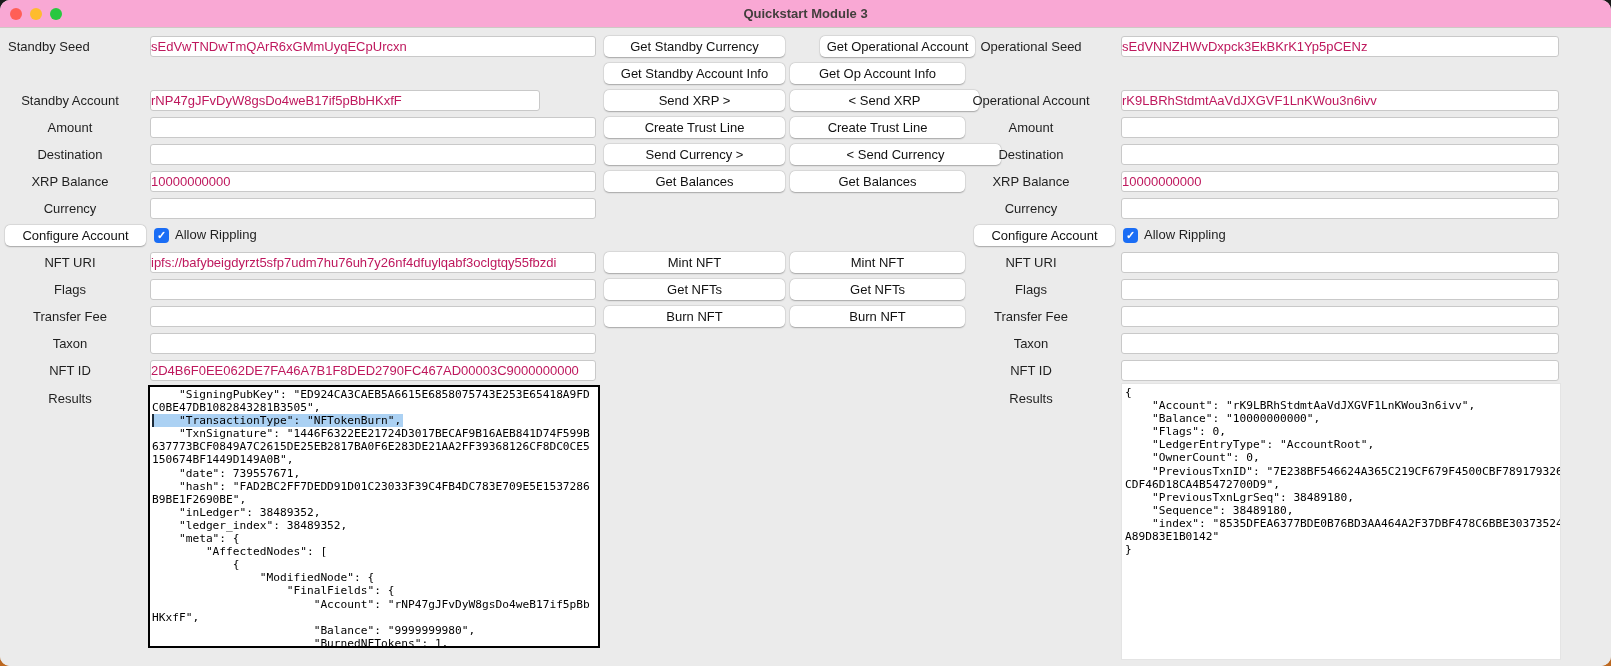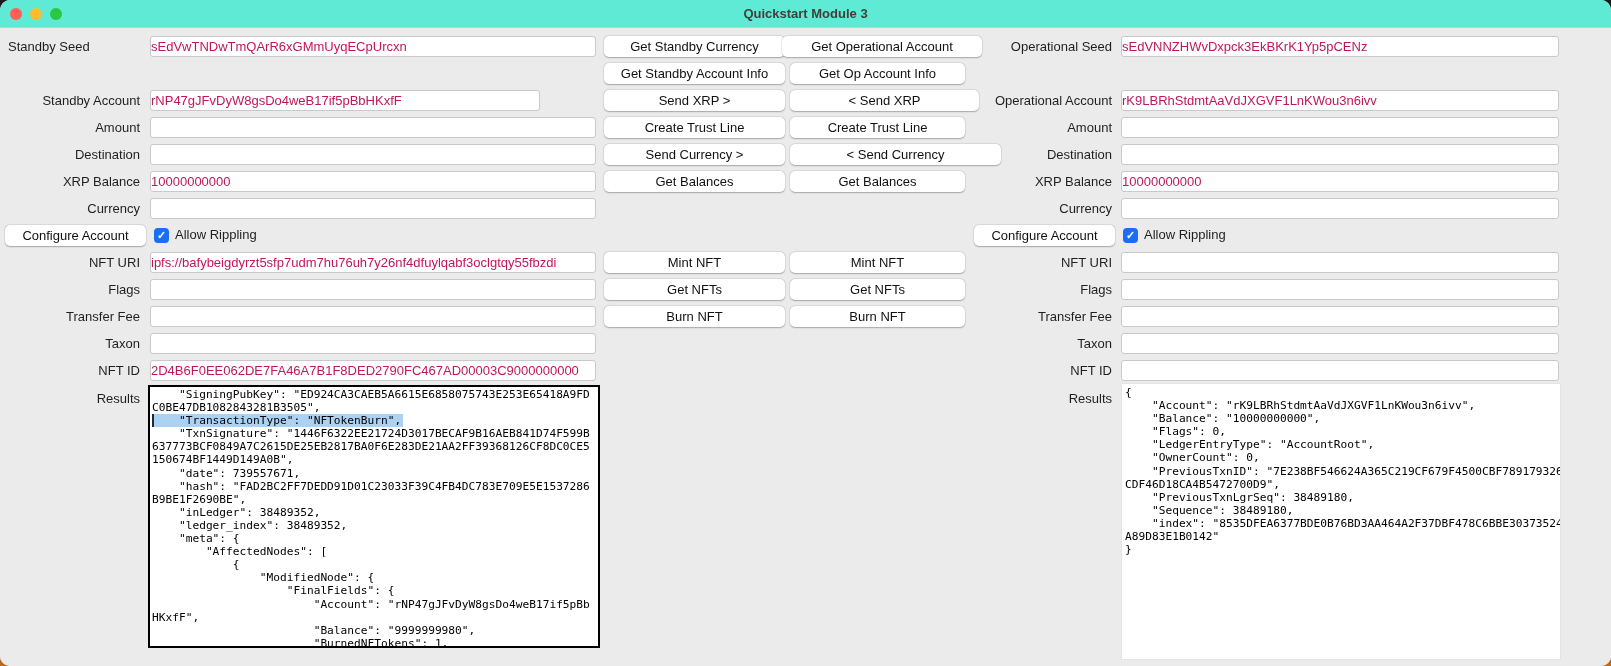--- a/index.html
+++ b/index.html
@@ -8,34 +8,34 @@
     font-family:"Liberation Sans", sans-serif;
     background: linear-gradient(180deg, #1a1a1a 0%, #1c1b1a 60%, #8a4a16 96%, #c06a20 100%);
     overflow:hidden;
   }
   .window {
     position:absolute; left:0; top:0; width:1611px; height:666px;
     border-radius:10px; overflow:hidden; background:#ebebeb;
   }
   .titlebar {
     position:absolute; left:0; top:0; width:100%; height:28px;
-    background:#5eead4; border-bottom:1px solid #cfc8c5;
+    background:#f9a8d4; border-bottom:1px solid #cfc8c5;
     display:flex; align-items:center; justify-content:center;
   }
   .title { font-size:13px; font-weight:bold; color:#423e3c; }
   .lights { position:absolute; left:10px; top:8px; display:flex; gap:8px; }
   .light { width:12px; height:12px; border-radius:50%; }
   .light.red { background:#ff5f57; }
   .light.yellow { background:#febc2e; }
   .light.green { background:#28c840; }
   .content { position:absolute; left:0; top:29px; right:0; bottom:0; background:#ebebeb; }
 
   .lbl {
     position:absolute; height:21px; line-height:21px; font-size:13px; color:#1f1f1f;
-    text-align:right; padding-right:5px; white-space:nowrap;
+    text-align:center; padding-right:5px; white-space:nowrap;
   }
   .lbl-left { text-align:left; padding-left:8px; }
   .entry {
     position:absolute; height:21px; background:#fff;
     border:1px solid #c9c9c9; border-radius:3px;
     font-family:"Liberation Sans", sans-serif; font-size:13px; color:#be185d;
     padding:0 0; outline:none;
   }
   .btn {
     position:absolute; height:21px; background:#ffffff;
@@ -141,21 +141,21 @@
             {
                 "ModifiedNode": {
                     "FinalFields": {
                         "Account": "rNP47gJFvDyW8gsDo4weB17if5pBb
 HKxfF",
                         "Balance": "9999999980",
                         "BurnedNFTokens": 1,</pre>
     </div>
 
     <div class="btn" style="left:604px; top:7px;  width:181px;">Get Standby Currency</div>
-    <div class="btn" style="left:782px; top:7px;  width:200px;">Get Operational Account</div>
+    <div class="btn" style="left:820px; top:7px;  width:155px;">Get Operational Account</div>
 
     <div class="btn" style="left:604px; top:34px; width:181px;">Get Standby Account Info</div>
     <div class="btn" style="left:790px; top:34px; width:175px;">Get Op Account Info</div>
 
     <div class="btn" style="left:604px; top:61px; width:181px;">Send XRP &gt;</div>
     <div class="btn" style="left:790px; top:61px; width:189px;">&lt; Send XRP</div>
 
     <div class="btn" style="left:604px; top:88px; width:181px;">Create Trust Line</div>
     <div class="btn" style="left:790px; top:88px; width:175px;">Create Trust Line</div>
 

